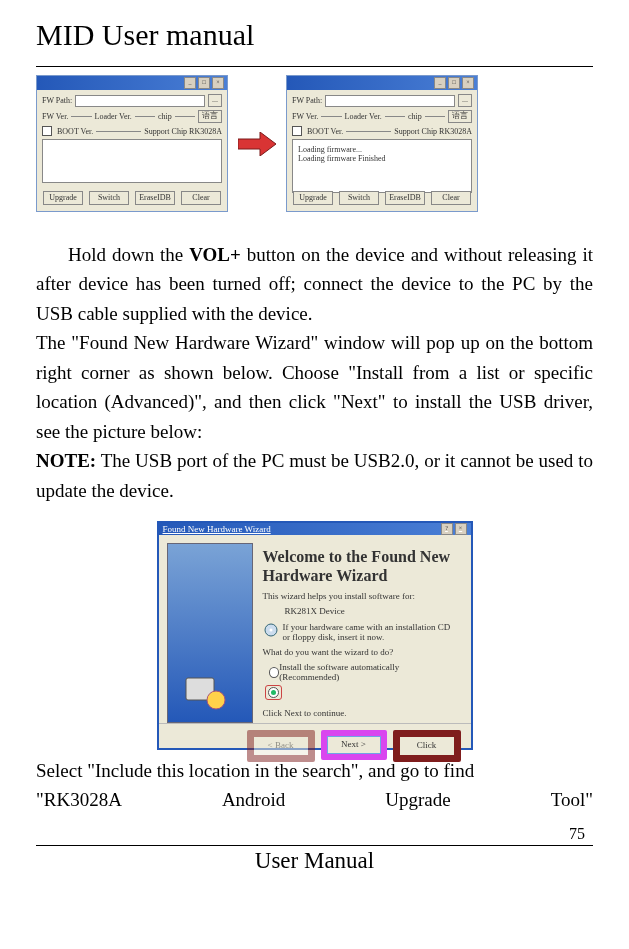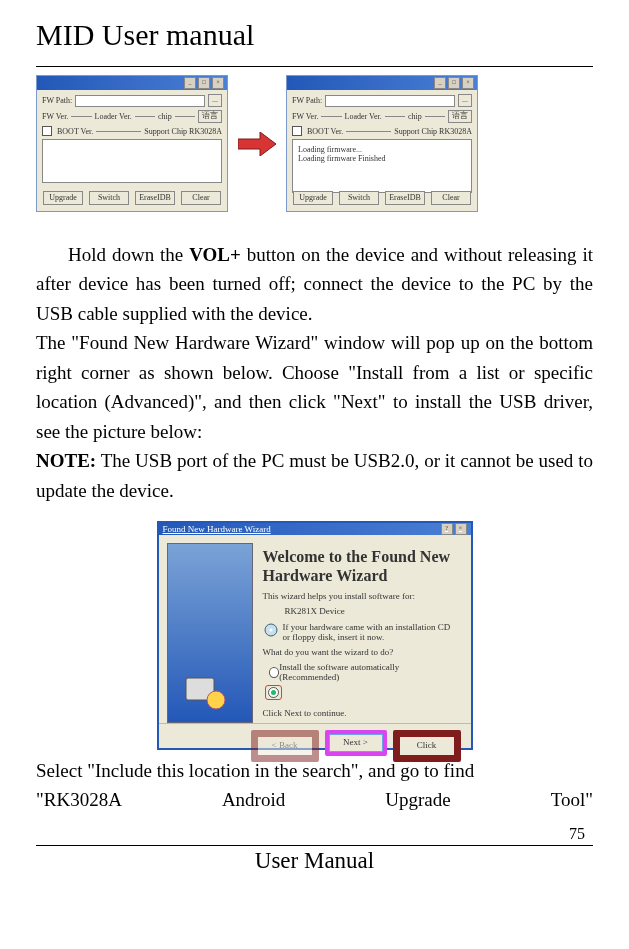--- a/index.html
+++ b/index.html
@@ -254,21 +254,21 @@
       border: 7px solid #7f1d1d;
       background: #ece9d8;
       width: 54px;
       height: 18px;
       text-align: center;
       line-height: 17px;
       font-size: 9px;
       border-radius: 2px;
     }
     .wizard-btn.primary {
-      border: 4px solid #d946ef;
+      border: 6px solid #d946ef;
       box-shadow: 0 0 0 1px #6fa3e6 inset;
     }
     .body-text-after {
       font-size: 19px;
       line-height: 1.55;
       text-align: justify;
       margin-top: 2px;
     }
     .wide-justify {
       text-align-last: justify;

